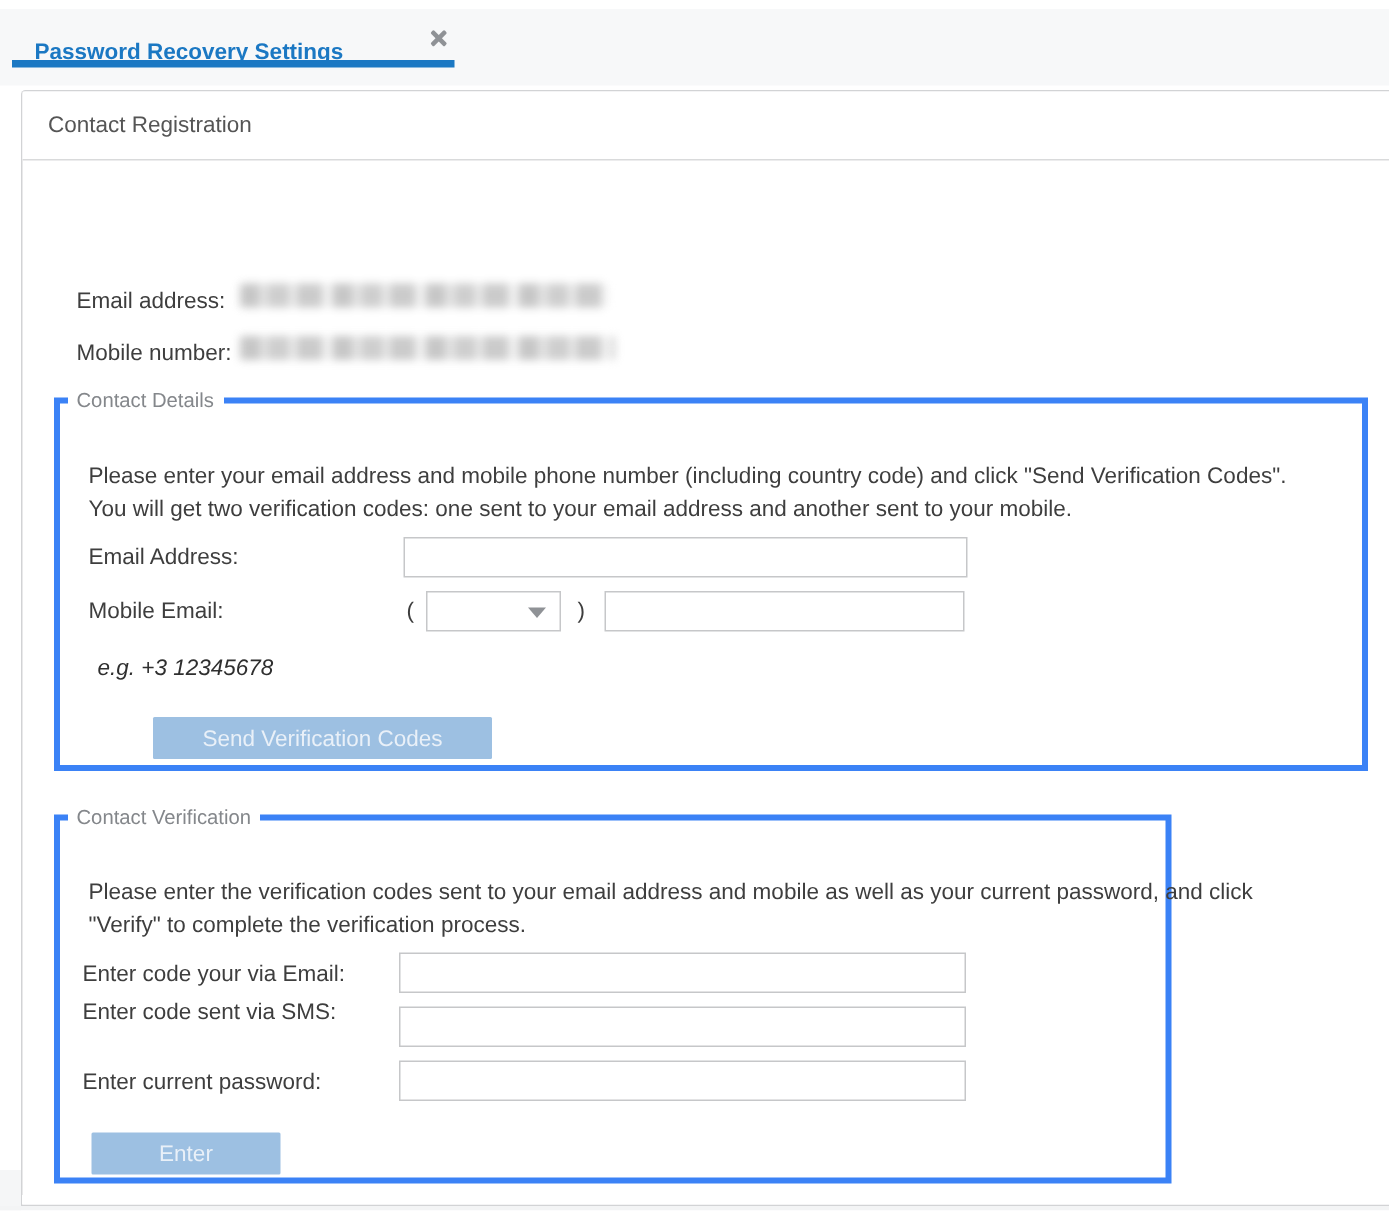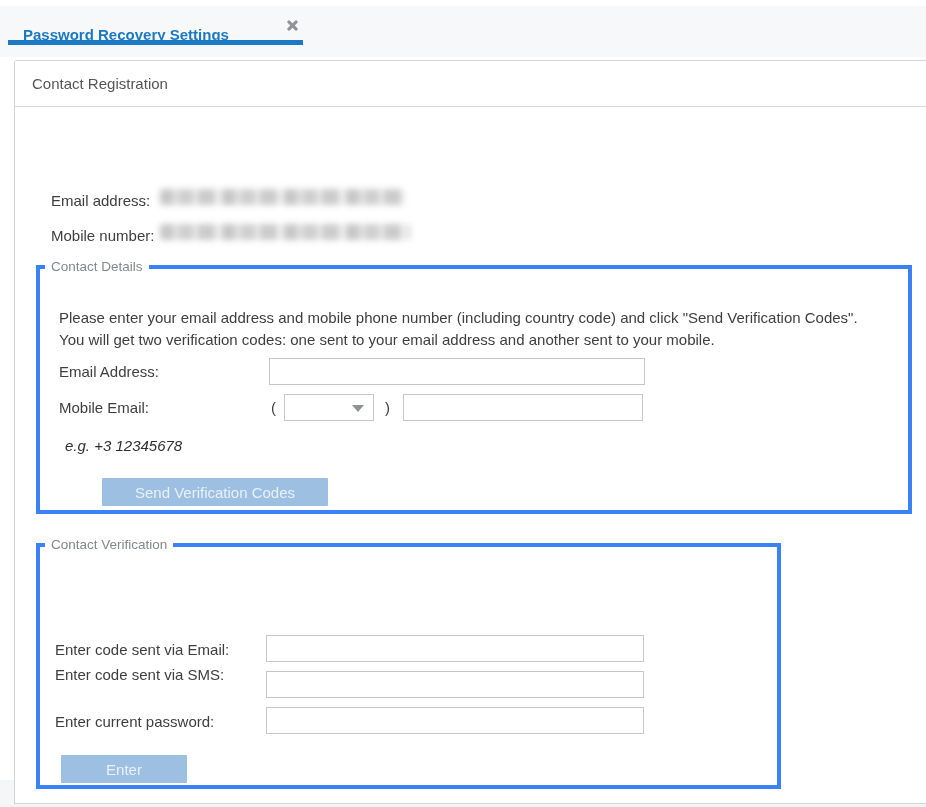--- a/index.html
+++ b/index.html
@@ -152,22 +152,23 @@
       <input class="abs txt" style="left: 363px; top: 120px; width: 240px;" type="text" value="">
 
       <div class="abs example" style="left:25px; top:163px;">e.g. +3 12345678</div>
 
       <button class="abs btn" style="left:21px; top:204px; width:226px;margin-left:41px;">Send Verification Codes</button>
     </fieldset>
 
     <fieldset class="group" style="left:21px; top:429px; width:745px; height:252px;">
       <legend>Contact Verification</legend>
 
+      <div class="abs instructions" style="left:19px; top:16px; width:812px;">Please enter the verification codes sent to your email address and mobile as well as your current password, and click "Verify" to complete the verification process.</div>
 
-      <div class="abs field-label" style="left:15px; top:89px;">Enter code sent via Email:</div>
+      <div class="abs field-label" style="left:15px; top:89px;">Enter code your via Email:</div>
       <input class="abs txt" style="left: 226px; top: 83px; width: 378px;" type="text" value="">
 
       <div class="abs field-label" style="left:15px; top:114px;">Enter code sent via SMS:</div>
       <input class="abs txt" style="left: 226px; top: 119px; width: 378px;" type="text" value="">
 
       <div class="abs field-label" style="left:15px; top:161px;">Enter current password:</div>
       <input class="abs txt" style="left: 226px; top: 155px; width: 378px;" type="password" value="">
 
       <button class="abs btn" style="left:21px; top:203px; width:126px;">Enter</button>
     </fieldset>

